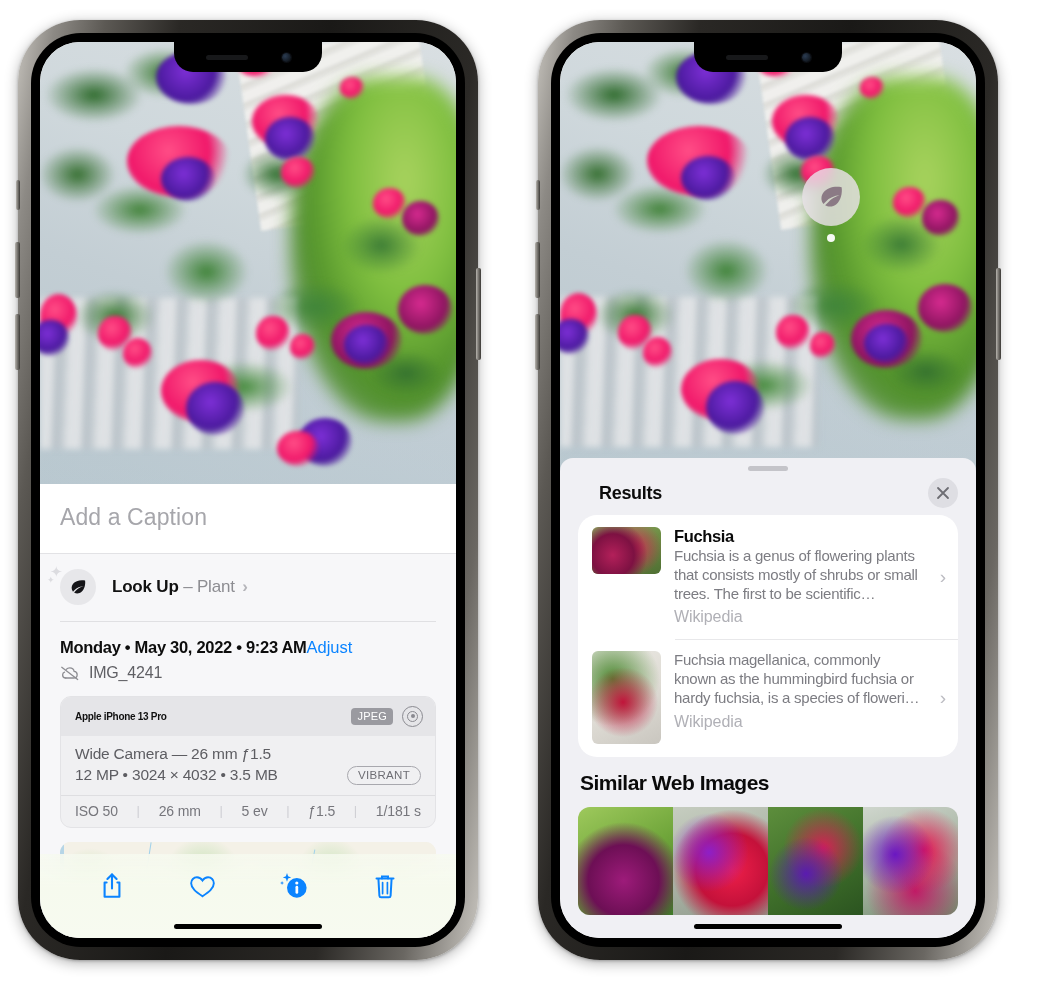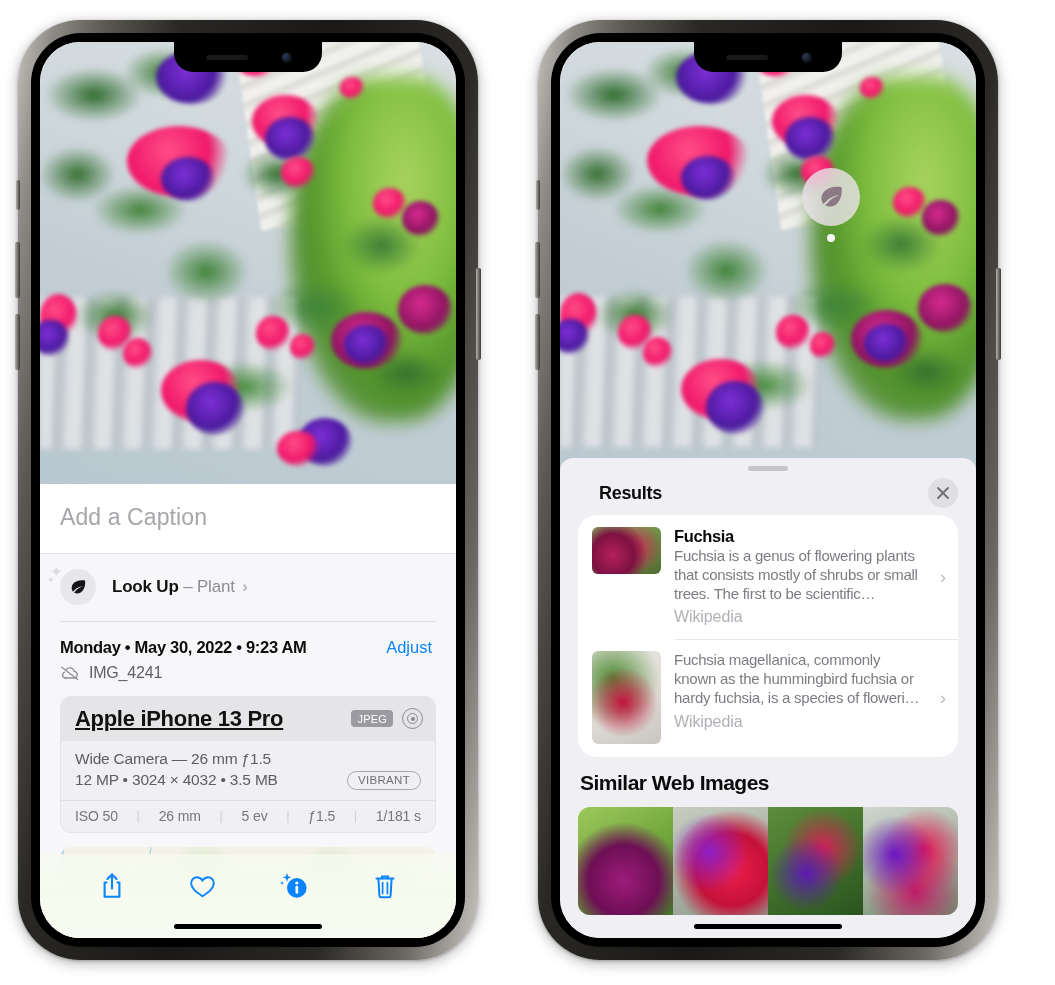--- a/index.html
+++ b/index.html
@@ -99,38 +99,38 @@
     left: -10px; top: -5px;
   }
   .spark.s2 { left: -13px; top: 7px; font-size: 9px; }
   .lookup-text { font-size: 17px; font-weight: 700; color: #111; letter-spacing: -.2px; }
   .lookup-text .sub { font-weight: 400; color: #8d8d92; }
   .chev { color: #b6b6bb; font-size: 17px; margin-left: 3px; }
 
   .divider { height: .5px; background: #e0e0e3; margin: 0 20px; }
 
   .date-row {
-    display: flex; justify-content: space-between; align-items: baseline;
-    padding: 16px 24px 2px 20px;
+    display: flex; align-items: baseline;
+    padding: 16px 7px 2px 20px;
   }
   .date-text { font-size: 16.5px; font-weight: 700; color: #0d0d0d; letter-spacing: -.3px; }
   .adjust-link { font-size: 16.5px; color: #0b84ff; }
   .file-row { display: flex; align-items: center; gap: 9px; padding: 5px 20px 14px 20px; }
   .file-name { font-size: 16px; color: #5f5f64; letter-spacing: -.2px; }
 
   
   .exif-card {
     margin: 0 20px; border-radius: 11px; overflow: hidden;
     background: #f0f0f2; border: .5px solid #e3e3e6;
   }
   .exif-head {
     display: flex; align-items: center; justify-content: space-between;
     background: #e5e5e8; padding: 9px 12px 9px 14px;
   }
-  .exif-device { font-size: 22px; font-weight: 700; color: #111; letter-spacing: -.3px; text-decoration: underline; }
+  .exif-device { font-size: 10px; font-weight: 700; color: #111; letter-spacing: -.3px; }
   .exif-head-right { display: flex; align-items: center; gap: 9px; }
   .fmt-pill {
     background: #9a9aa0; color: #fff; font-size: 11px; font-weight: 400;
     padding: 2.5px 6px; border-radius: 4px; letter-spacing: .2px;
   }
   .raw-dot {
     width: 21px; height: 21px; border-radius: 50%;
     border: 1.6px solid #8a8a90; position: relative;
   }
   .raw-dot::after {

